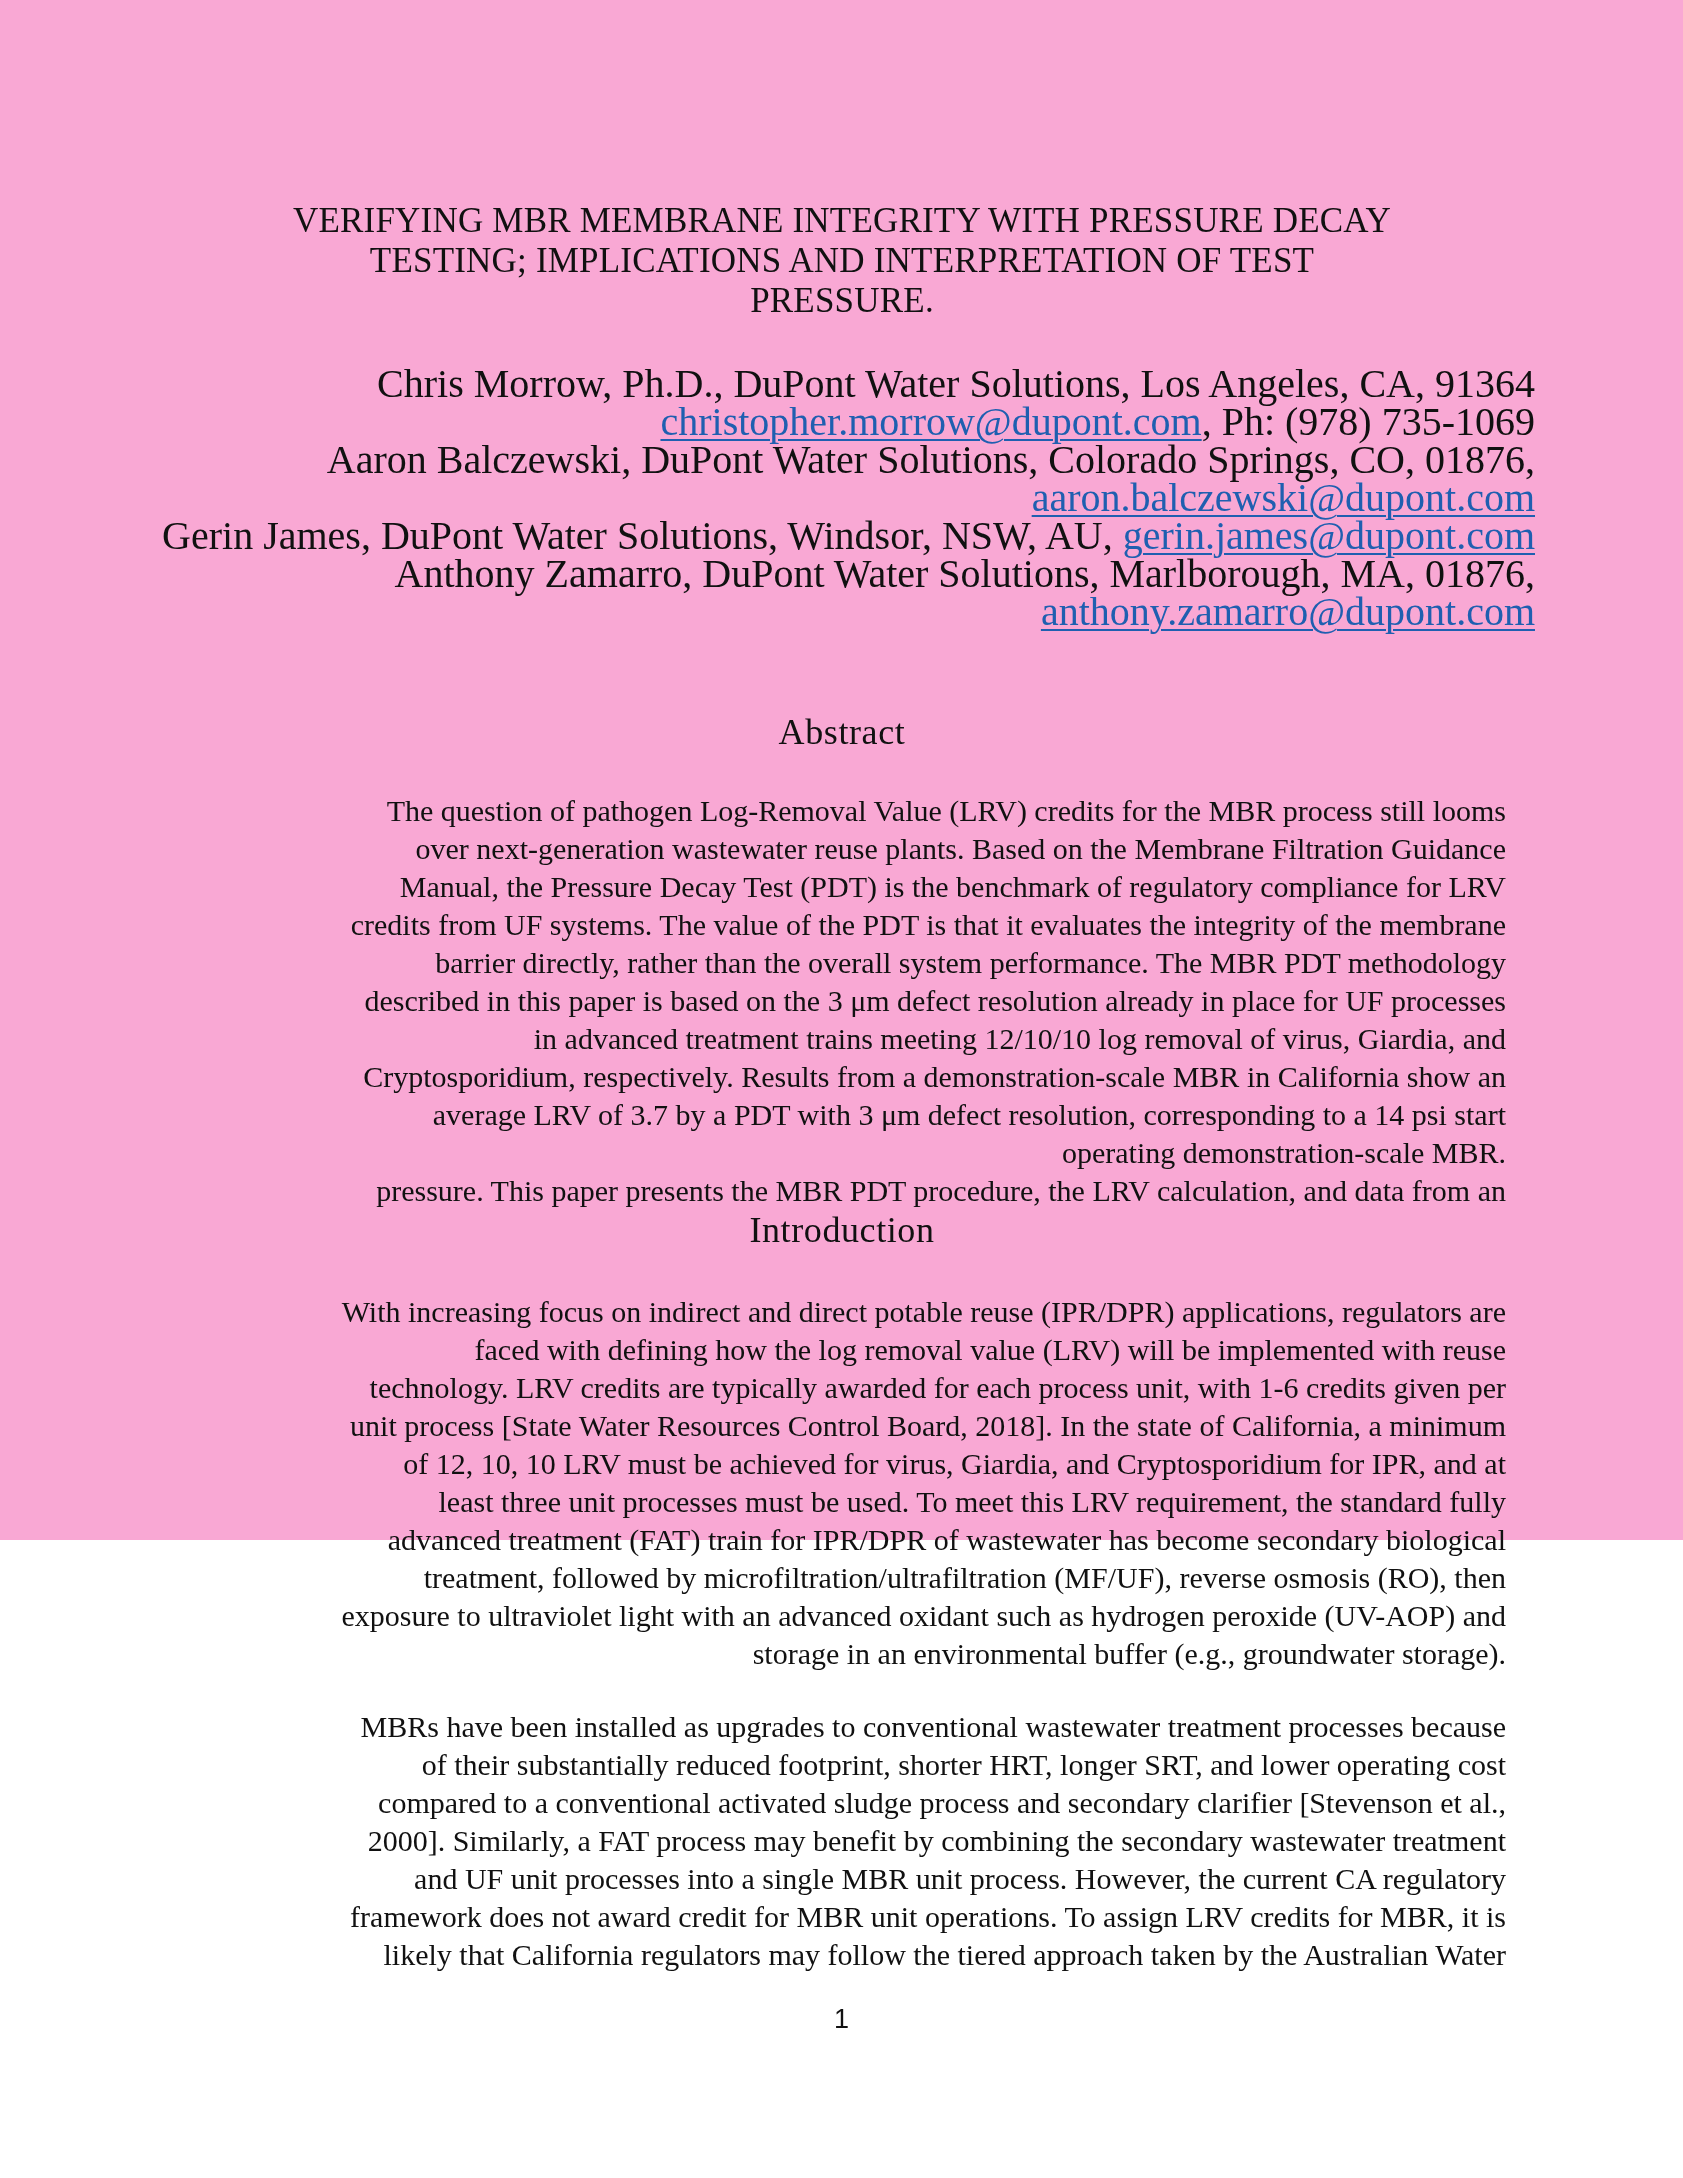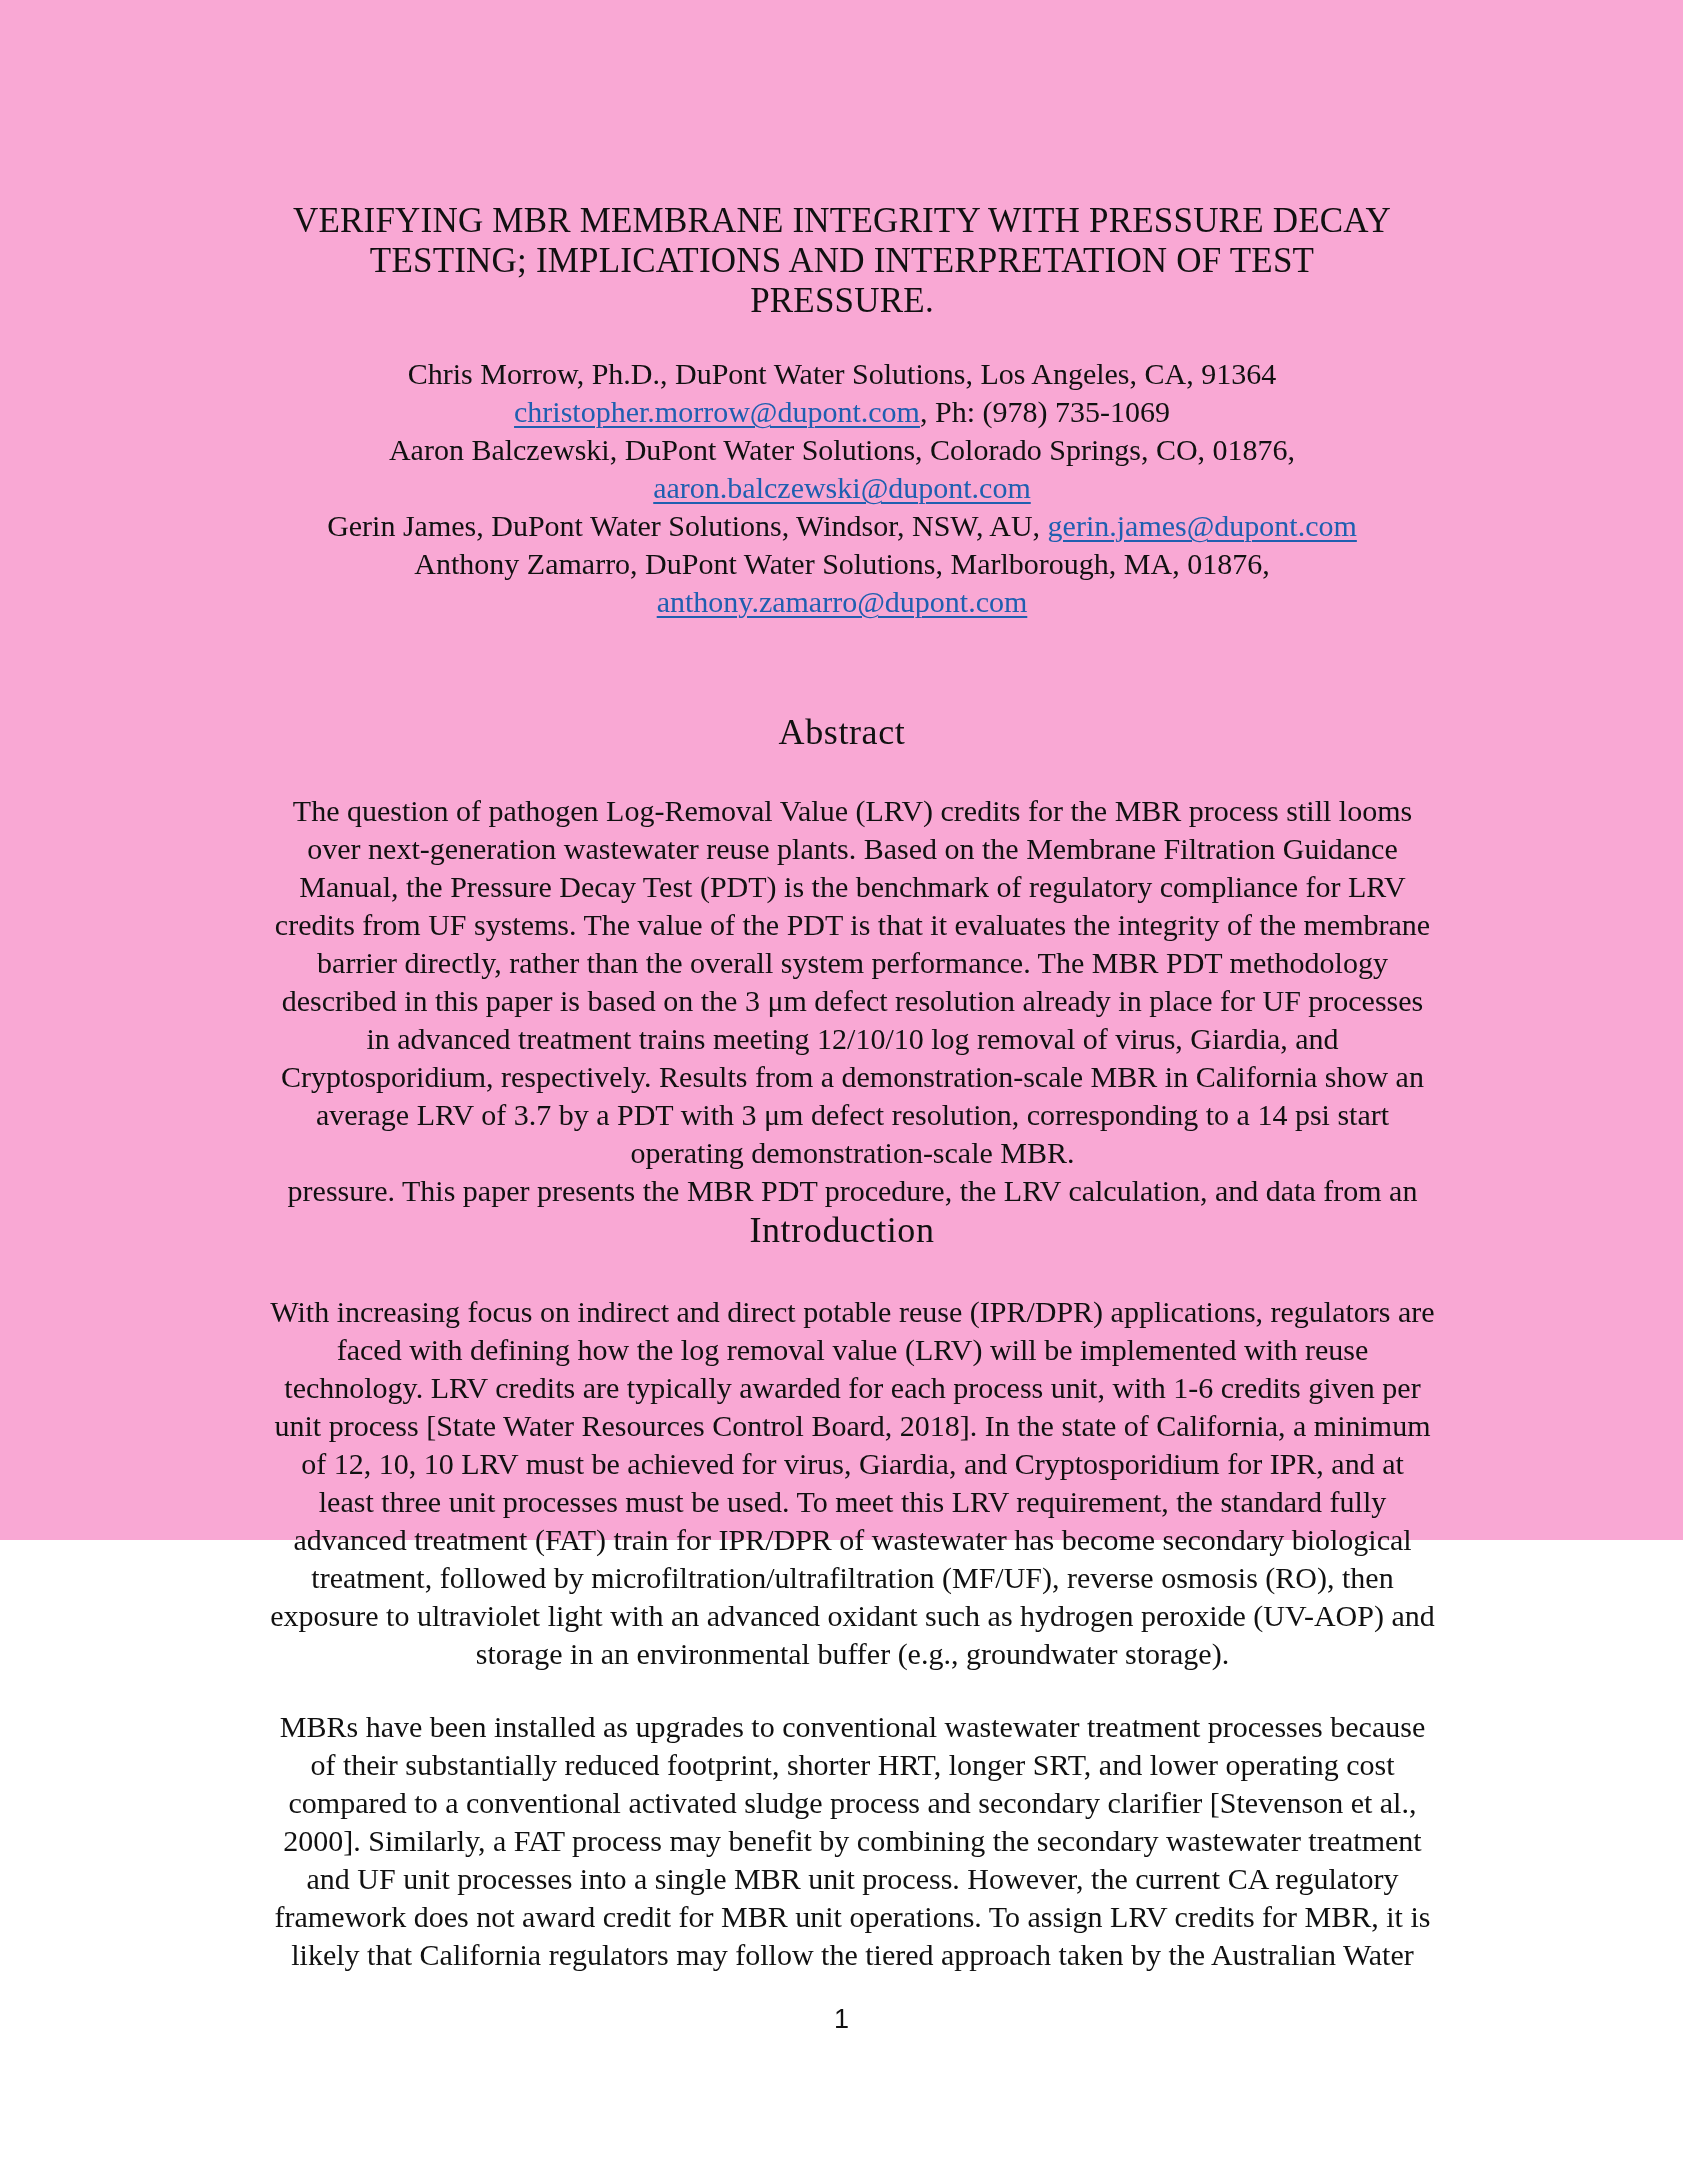--- a/index.html
+++ b/index.html
@@ -30,23 +30,23 @@
     top: 201px;
     text-align: center;
     font-size: 35px;
     line-height: 40px;
     letter-spacing: 0.2px;
   }
   .authors {
     position: absolute;
     left: 149px;
     width: 1386px;
-    top: 355px;
-    text-align: center;
-    font-size: 30px;
+    top: 365px;
+    text-align: right;
+    font-size: 40px;
     line-height: 38px;
   }
   .line { display: block; white-space: pre; }
   a.link {
     color: #1f5fb0;
     text-decoration: underline;
     text-decoration-thickness: 1.5px;
     text-underline-offset: 4px;
   }
   .heading {
@@ -60,21 +60,21 @@
     margin: 0;
   }
   .heading.abstract { top: 712px; letter-spacing: 0.6px; }
   .heading.intro { top: 1210px; letter-spacing: 0.6px; }
   .para {
     position: absolute;
     left: 199px;
     width: 1307px;
     font-size: 30px;
     line-height: 38px;
-    text-align: center;
+    text-align: right;
     margin: 0;
   }
   .para.abstract-body { top: 792px; }
   .para.intro-p1 { top: 1293px; }
   .para.intro-p2 { top: 1708px; }
   .pagenum {
     position: absolute;
     left: 0;
     width: 1683px;
     top: 2004px;

